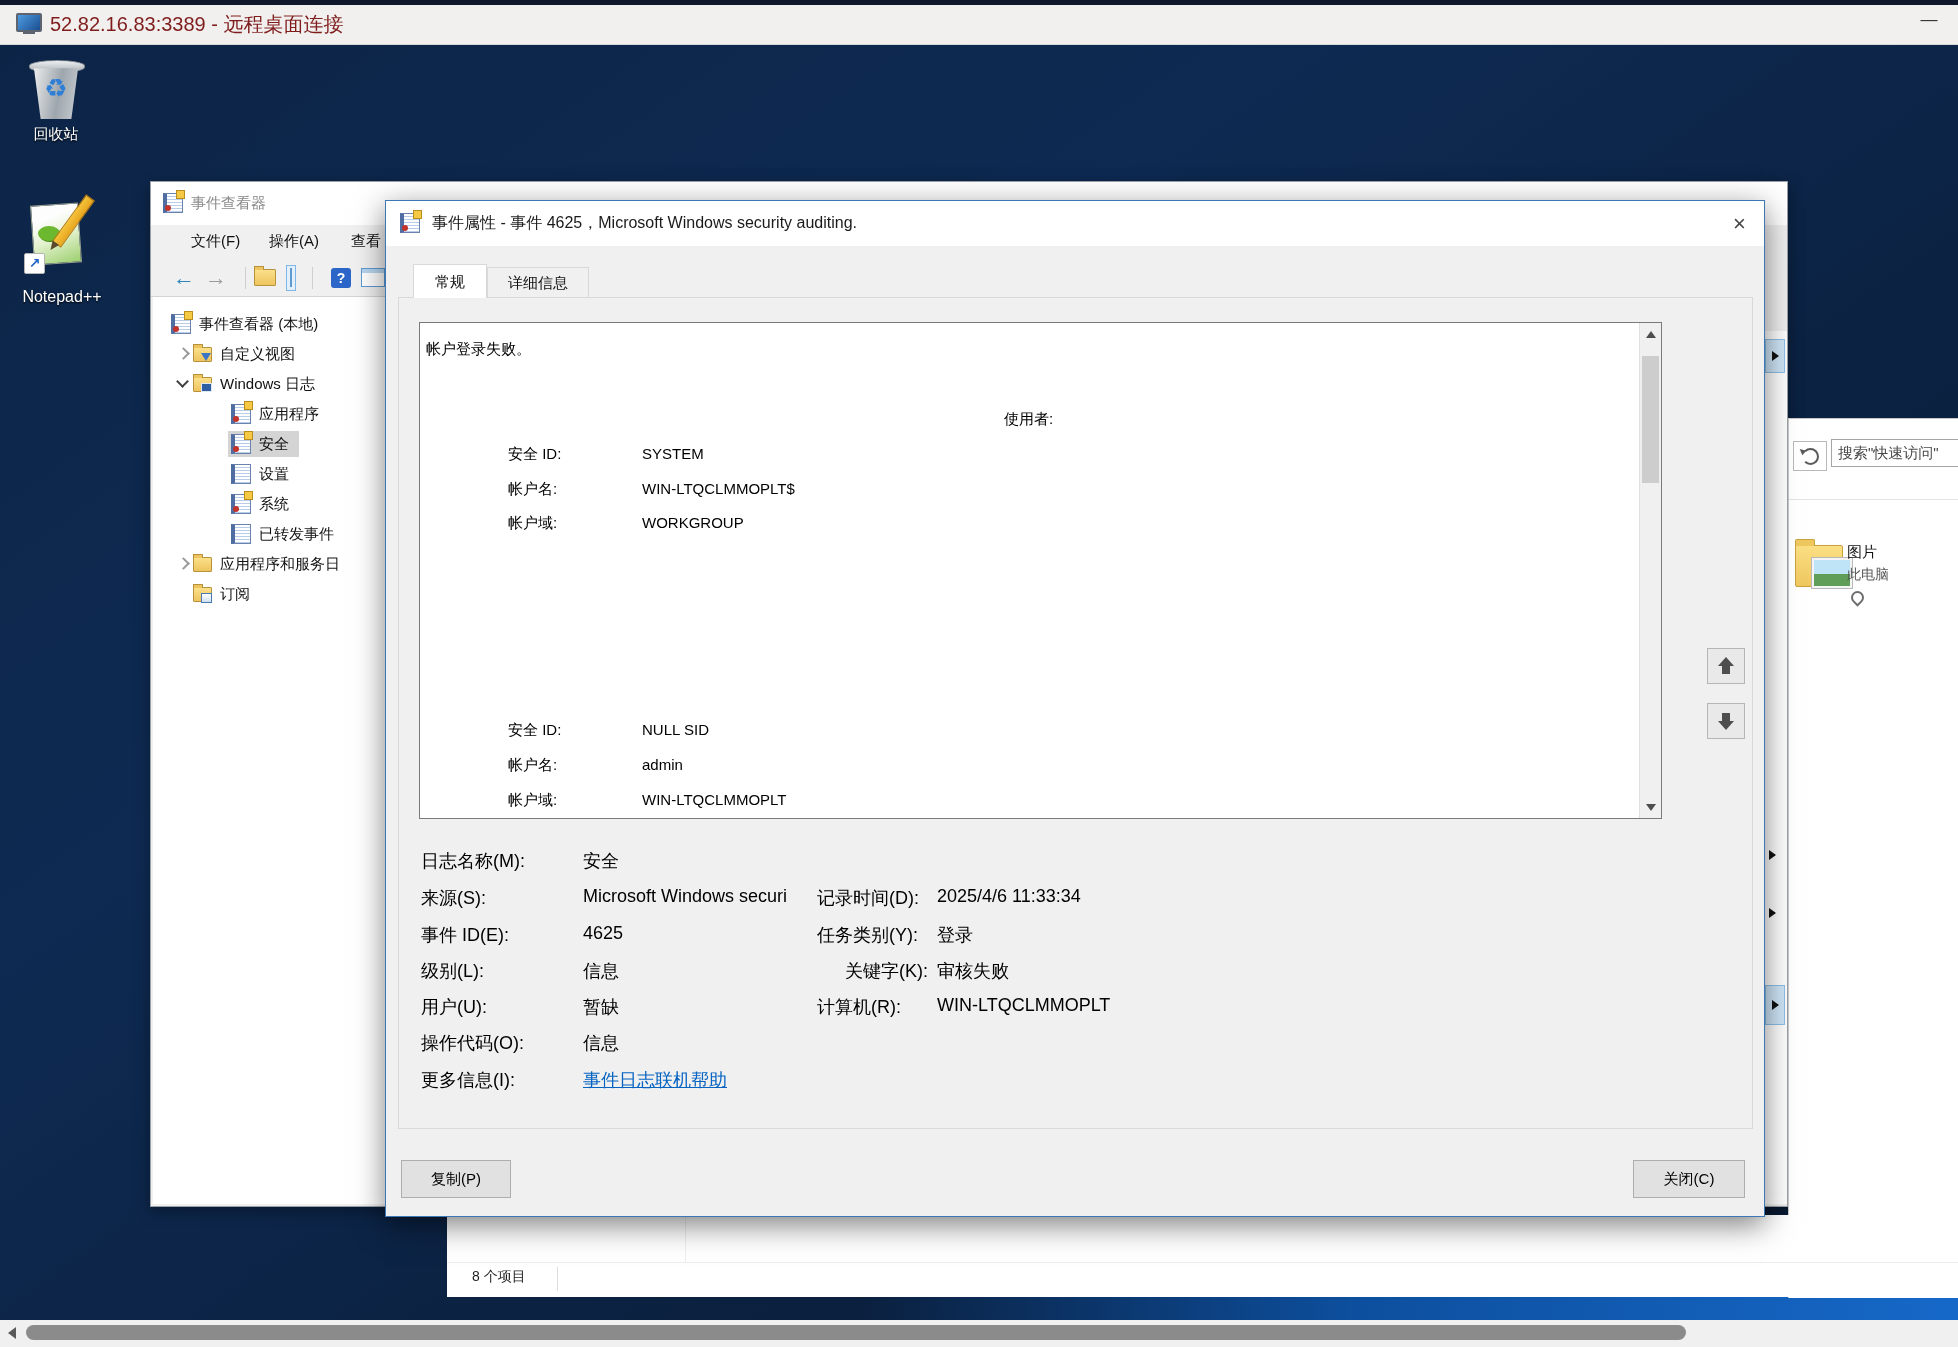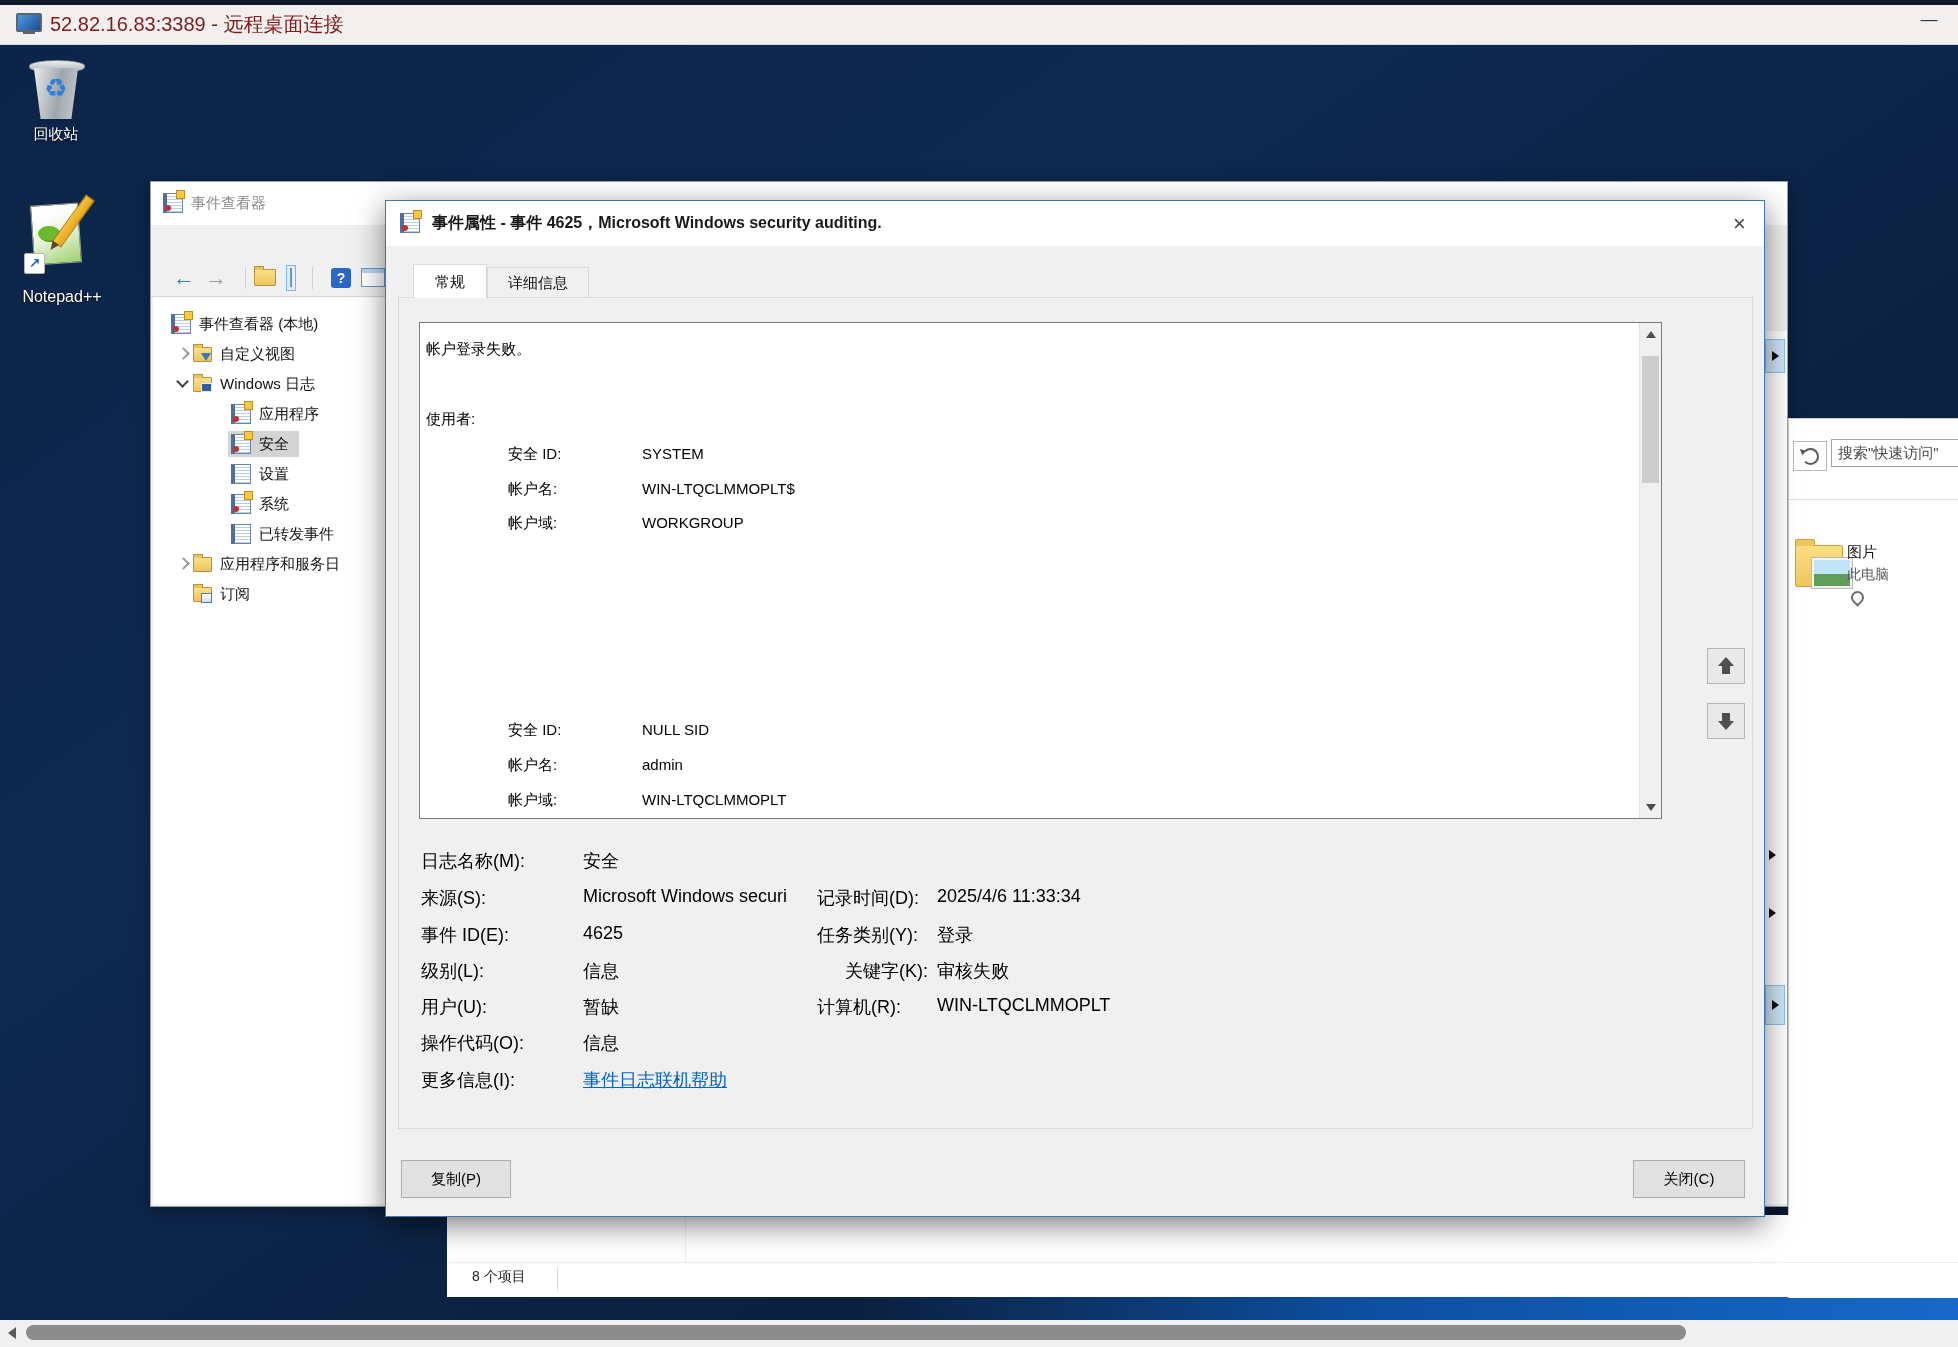--- a/index.html
+++ b/index.html
@@ -121,21 +121,21 @@
   .pin{left:62px;top:172px;width:9px;height:9px;border:2px solid #6d6d6d;border-radius:50% 50% 50% 0;transform:rotate(-45deg);}
   .xp-bottom{left:447px;top:1215px;width:1511px;height:82px;background:#fff;}
   .xp-vline{left:238px;top:0;width:1px;height:47px;background:#eee;}
   .xp-statusrule{left:0;top:47px;width:100%;height:1px;background:#ededed;}
   .xp-status{left:25px;top:53px;font-size:14px;color:#1f1f1f;}
   .xp-statusdiv{left:110px;top:52px;width:1px;height:24px;background:#dcdcdc;}
 
   
   .dlg{left:385px;top:200px;width:1378px;height:1015px;background:#f0f0f0;border:1px solid #3d78b4;
        box-shadow:0 8px 28px rgba(0,0,0,.5);}
-  .dlg-titlebar{left:0;top:0;width:100%;height:45px;background:#fff;display:flex;align-items:center;font-weight:bold;}
+  .dlg-titlebar{left:0;top:0;width:100%;height:45px;background:#fff;display:flex;align-items:center;}
   .dlg-ticon{left:14px;top:12px;}
   .dlg-title{font-size:16px;color:#1a1a1a;margin-left:46px;white-space:nowrap;}
   .dlg-close{left:1330px;top:0;width:47px;height:45px;text-align:center;line-height:45px;font-size:22px;color:#444;}
   .tab{position:absolute;font-size:15px;color:#111;text-align:center;box-sizing:border-box;}
   .tab.active{left:27px;top:63px;width:74px;height:34px;background:#fff;border:1px solid #d9d9d9;border-bottom:none;
        line-height:34px;z-index:2;}
   .tab.idle{left:101px;top:66px;width:102px;height:31px;background:#f0f0f0;border:1px solid #d9d9d9;border-bottom:none;line-height:30px;}
   .tabpage{left:12px;top:96px;width:1355px;height:832px;background:#f0f0f0;border:1px solid #d9d9d9;box-sizing:border-box;}
   .descbox{left:33px;top:121px;width:1243px;height:497px;background:#fff;border:1px solid #7a7a7a;box-sizing:border-box;}
   .dline{position:absolute;left:6px;right:30px;height:22px;font-size:15px;color:#000;white-space:nowrap;}
@@ -188,20 +188,25 @@
     <div class="npp-badge">↗</div>
   </div>
   <div class="a dicon-label" style="left:10px;top:288px;width:104px;font-size:16px;">Notepad++</div>
 
   <div class="a win ev">
     <div class="a ev-titlebar">
       <span class="ev-title">事件查看器</span>
     </div>
     <div class="a ev-ticon log-icon marks"></div>
 
+    <div class="a ev-menubar">
+      <span class="a ev-menu" style="left:40px;">文件(F)</span>
+      <span class="a ev-menu" style="left:118px;">操作(A)</span>
+      <span class="a ev-menu" style="left:200px;">查看</span>
+    </div>
 
     <div class="a ev-toolbar">
       <span class="tb-back">←</span>
       <span class="tb-fwd">→</span>
       <span class="tb-sep"></span>
       <span class="folder tb-folder"></span>
       <span class="tb-sel"><span class="tb-win"></span></span>
       <span class="tb-sep"></span>
       <span class="tb-help">?</span>
       <span class="tb-win"></span>
@@ -296,21 +301,21 @@
     </div>
     <div class="a dlg-ticon log-icon marks"></div>
     <div class="a dlg-close">×</div>
 
     <div class="tab active">常规</div>
     <div class="tab idle">详细信息</div>
     <div class="a tabpage"></div>
 
     <div class="a descbox">
       <div class="dline" style="top:17px;">帐户登录失败。</div>
-      <div class="dline" style="top:87px;">使用者:</div>
+      <div class="dline" style="top:87px;text-align:center;">使用者:</div>
       <div class="dline" style="top:122px;">
         <span class="ind">安全 ID:</span>
         <span class="val">SYSTEM</span>
       </div>
       <div class="dline" style="top:157px;">
         <span class="ind">帐户名:</span>
         <span class="val">WIN-LTQCLMMOPLT$</span>
       </div>
       <div class="dline" style="top:191px;">
         <span class="ind">帐户域:</span>

